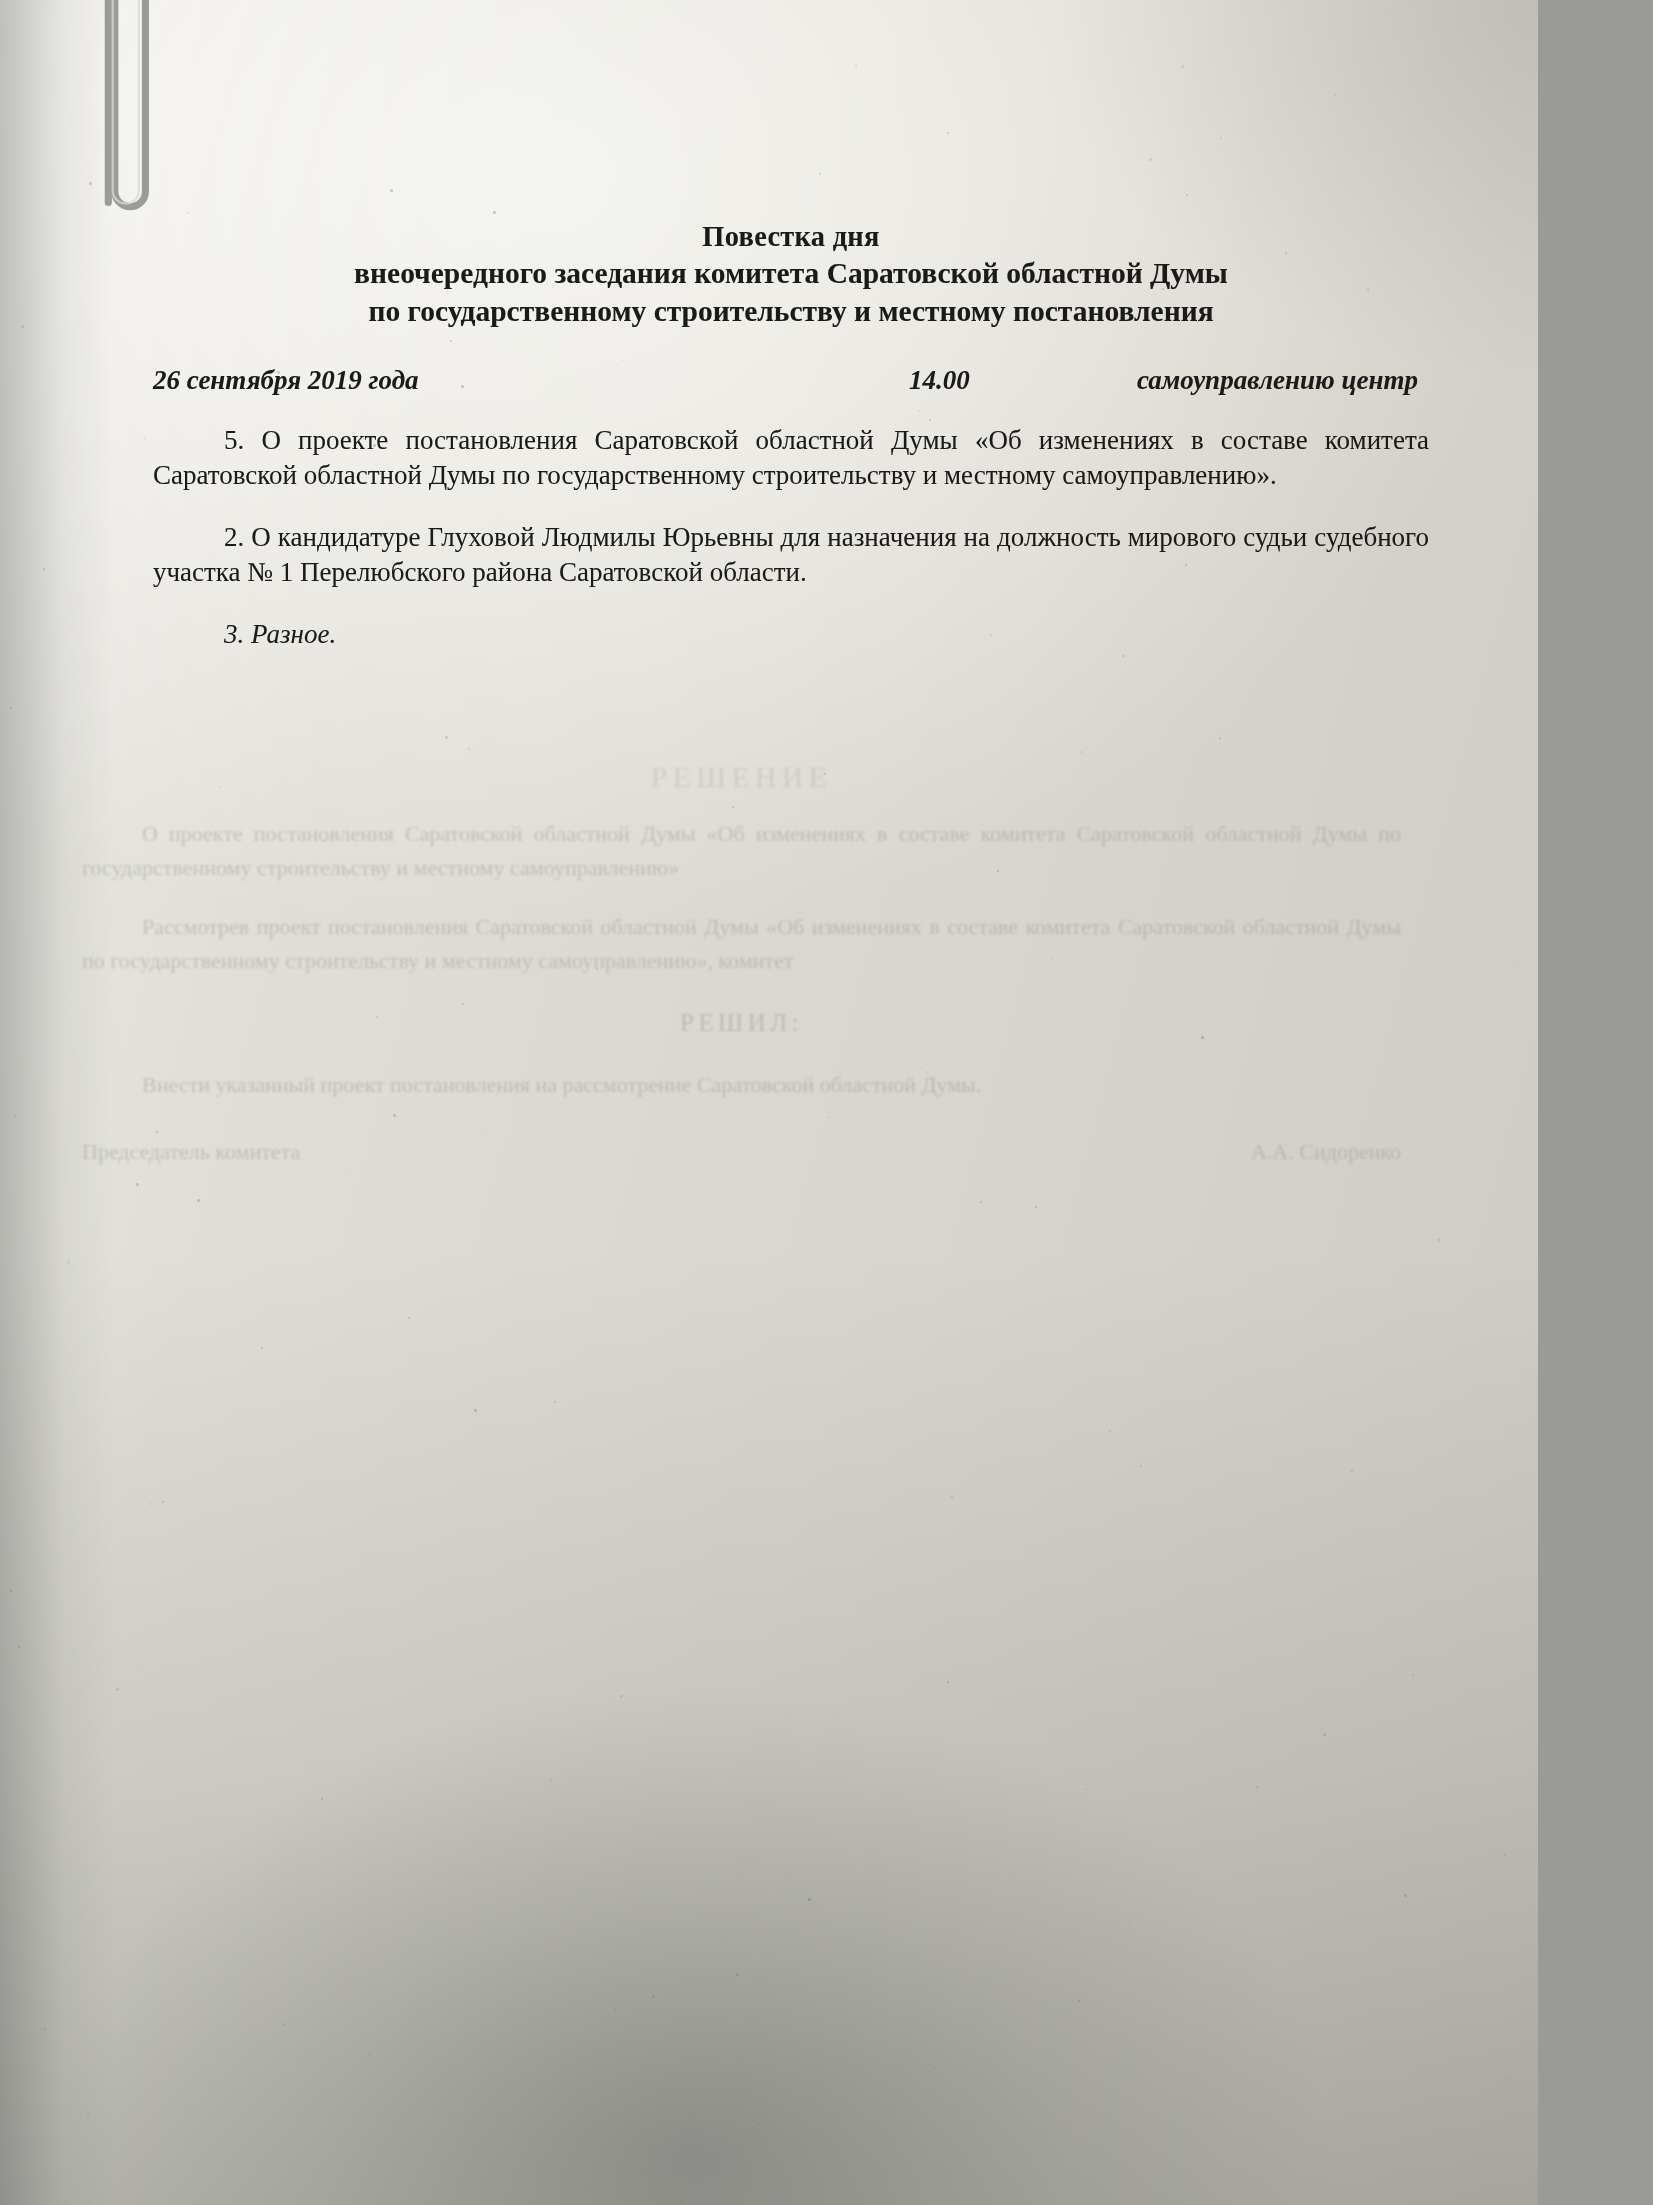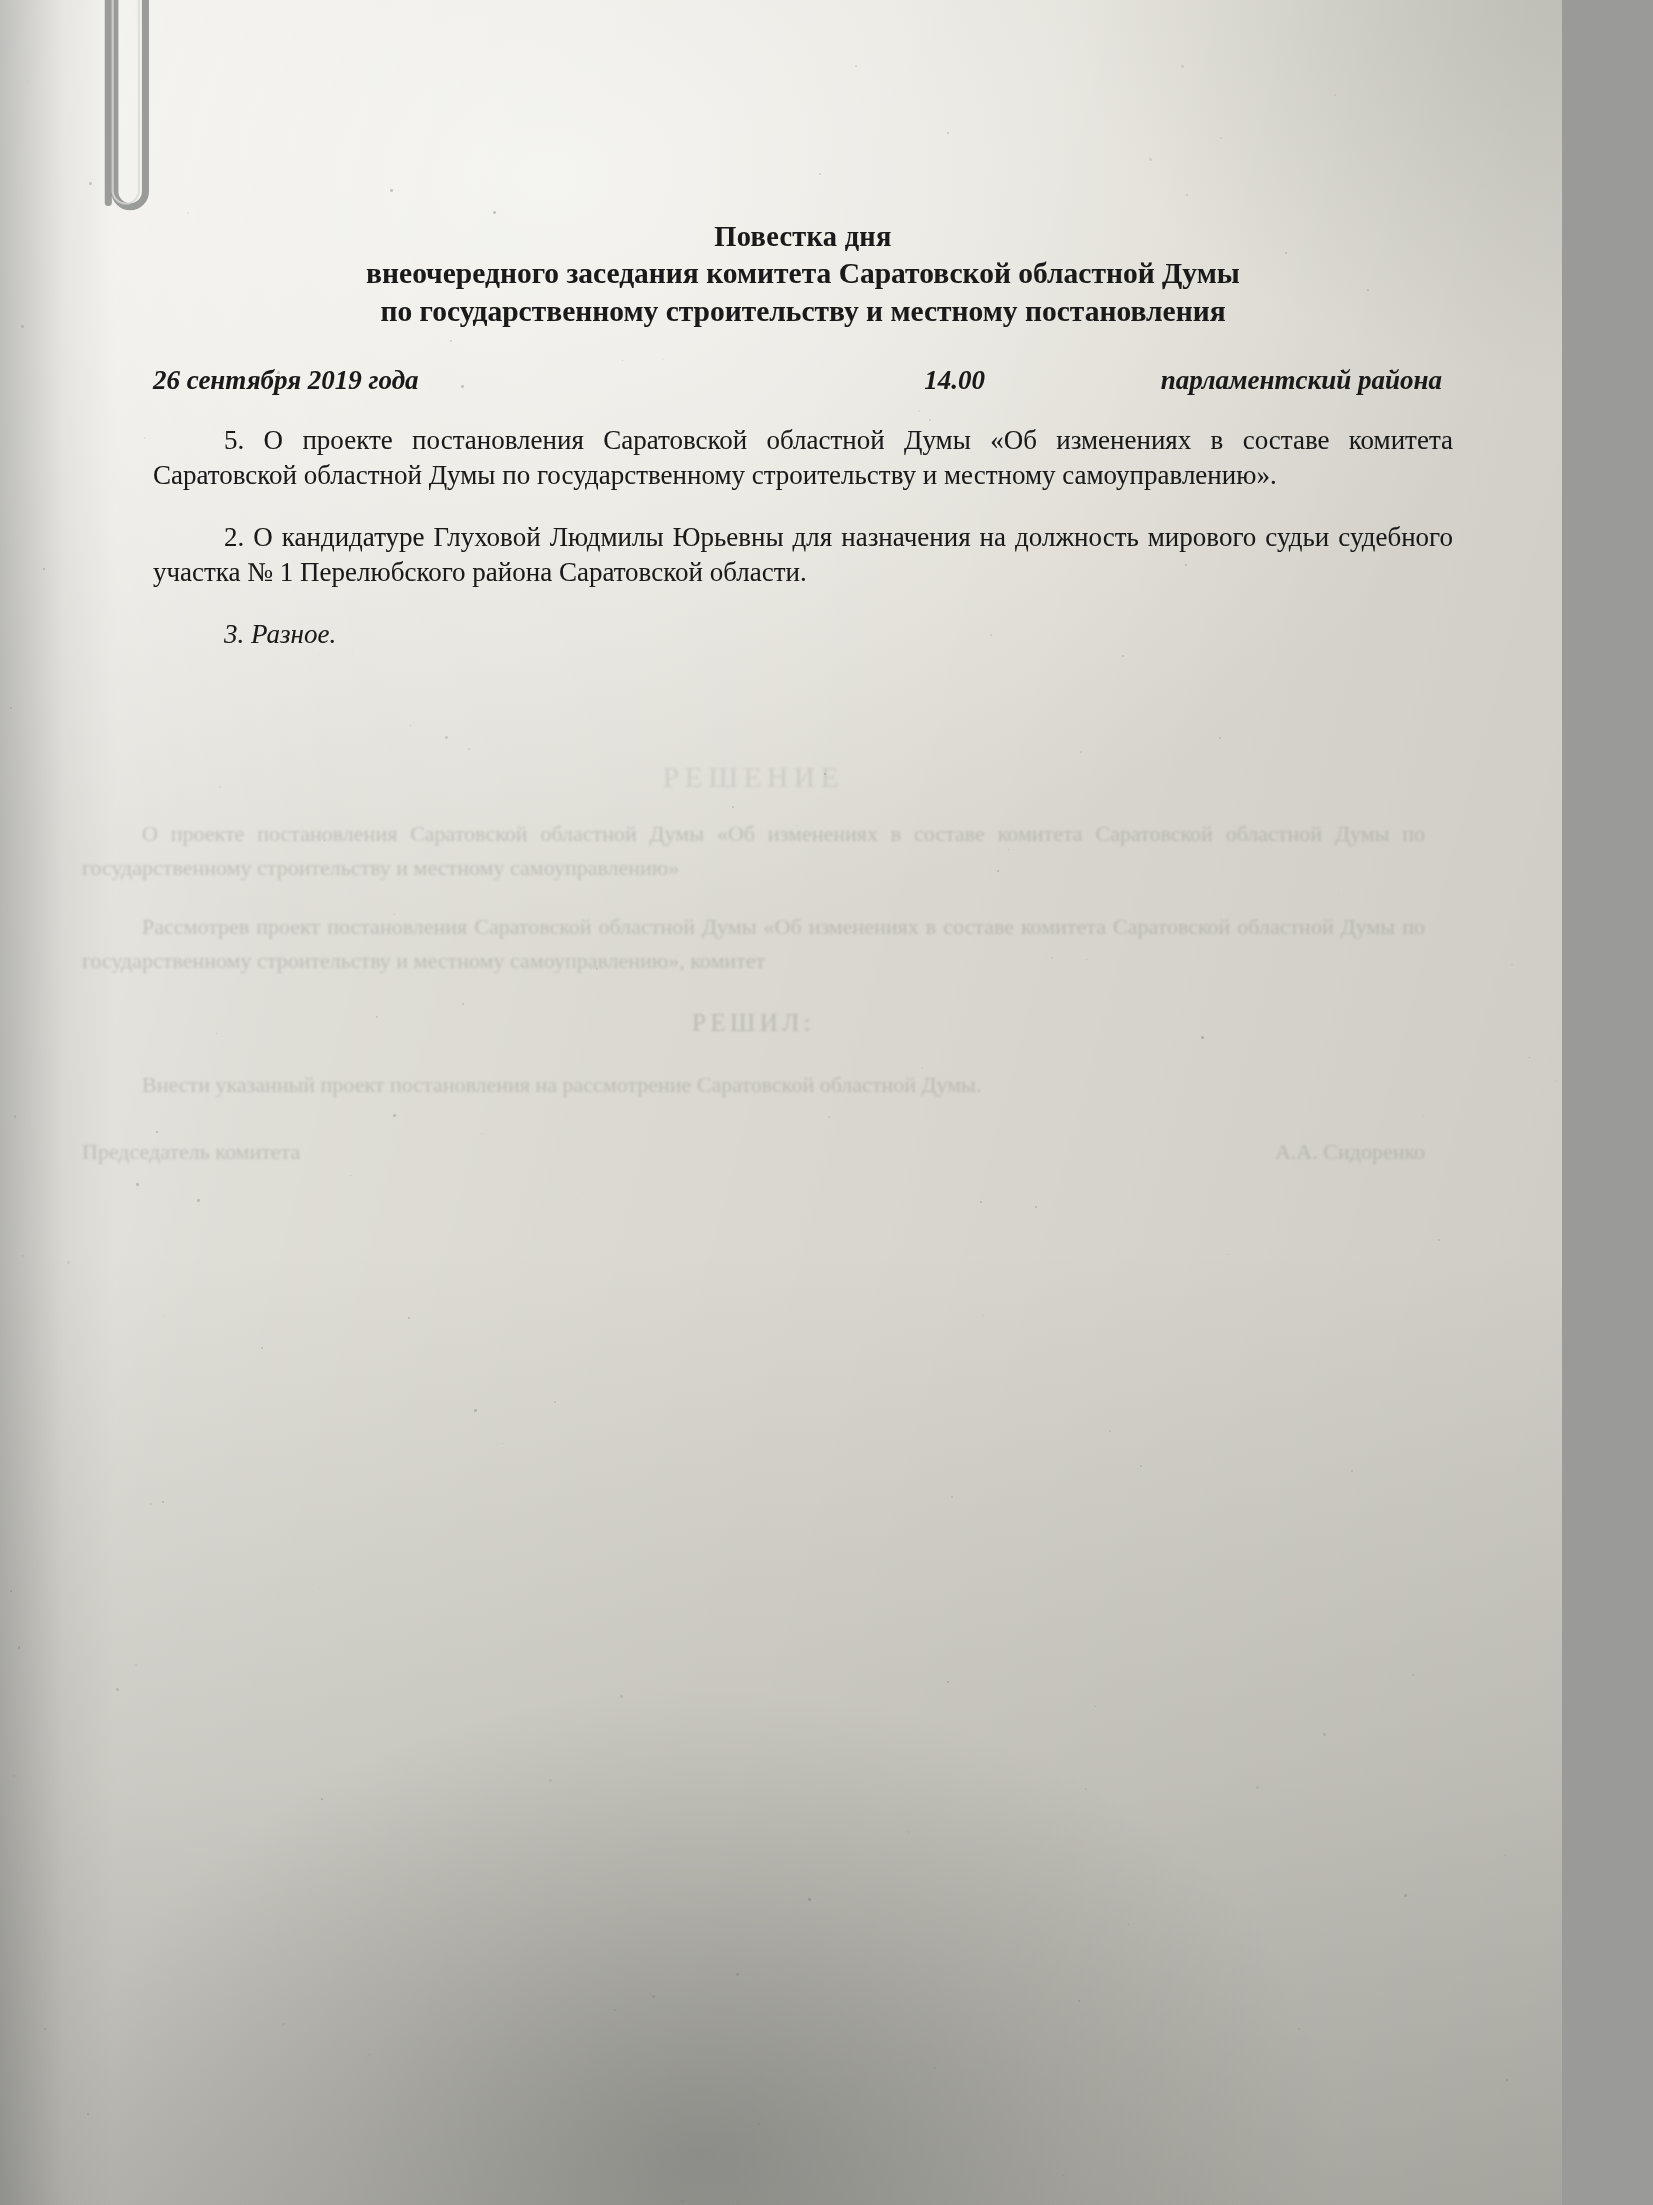--- a/index.html
+++ b/index.html
@@ -11,21 +11,20 @@
   #page {
     position: relative;
     width: 1538px;
     height: 2205px;
     overflow: hidden;
     background:
       radial-gradient(ellipse 984px 766px at 35% 8%, #f2f2ee 0%, #eceae4 40%, #e2e0d9 70%, #d8d6ce 100%),
       linear-gradient(170deg, #f0efe9 0%, #e9e7e0 30%, #dedbd3 60%, #cdcac2 100%);
     font-family: "Liberation Serif", serif;
     color: #1a1a1a;
-    padding-left: 24px;
   }
 
   
   .paper-tint {
     position: absolute;
     inset: 0;
     background:
       linear-gradient(105deg, rgba(255,255,255,0.55) 0%, rgba(255,255,255,0.18) 25%, rgba(0,0,0,0.0) 55%, rgba(0,0,0,0.06) 100%);
     pointer-events: none;
   }
@@ -181,21 +180,21 @@
   <div class="doc">
     <div class="title-block">
       <div class="title-line-1">Повестка дня</div>
       <div class="title-line-2">внеочередного заседания комитета Саратовской областной Думы</div>
       <div class="title-line-3">по государственному строительству и местному постановления</div>
     </div>
 
     <div class="meta-row">
       <span class="meta-date">26 сентября 2019 года</span>
       <span class="meta-time">14.00</span>
-      <span class="meta-place">парламентский района</span>
+      <span class="meta-place">самоуправлению центр</span>
     </div>
 
     <div class="items">
       <p class="item">5. О проекте постановления Саратовской областной Думы «Об изменениях в составе комитета Саратовской областной Думы по государственному строительству и местному самоуправлению».</p>
       <p class="item">2. О кандидатуре Глуховой Людмилы Юрьевны для назначения на должность мирового судьи судебного участка № 1 Перелюбского района Саратовской области.</p>
       <p class="item last">3. Разное.</p>
     </div>
   </div>
 
   <div class="shadow-bottom"></div>

